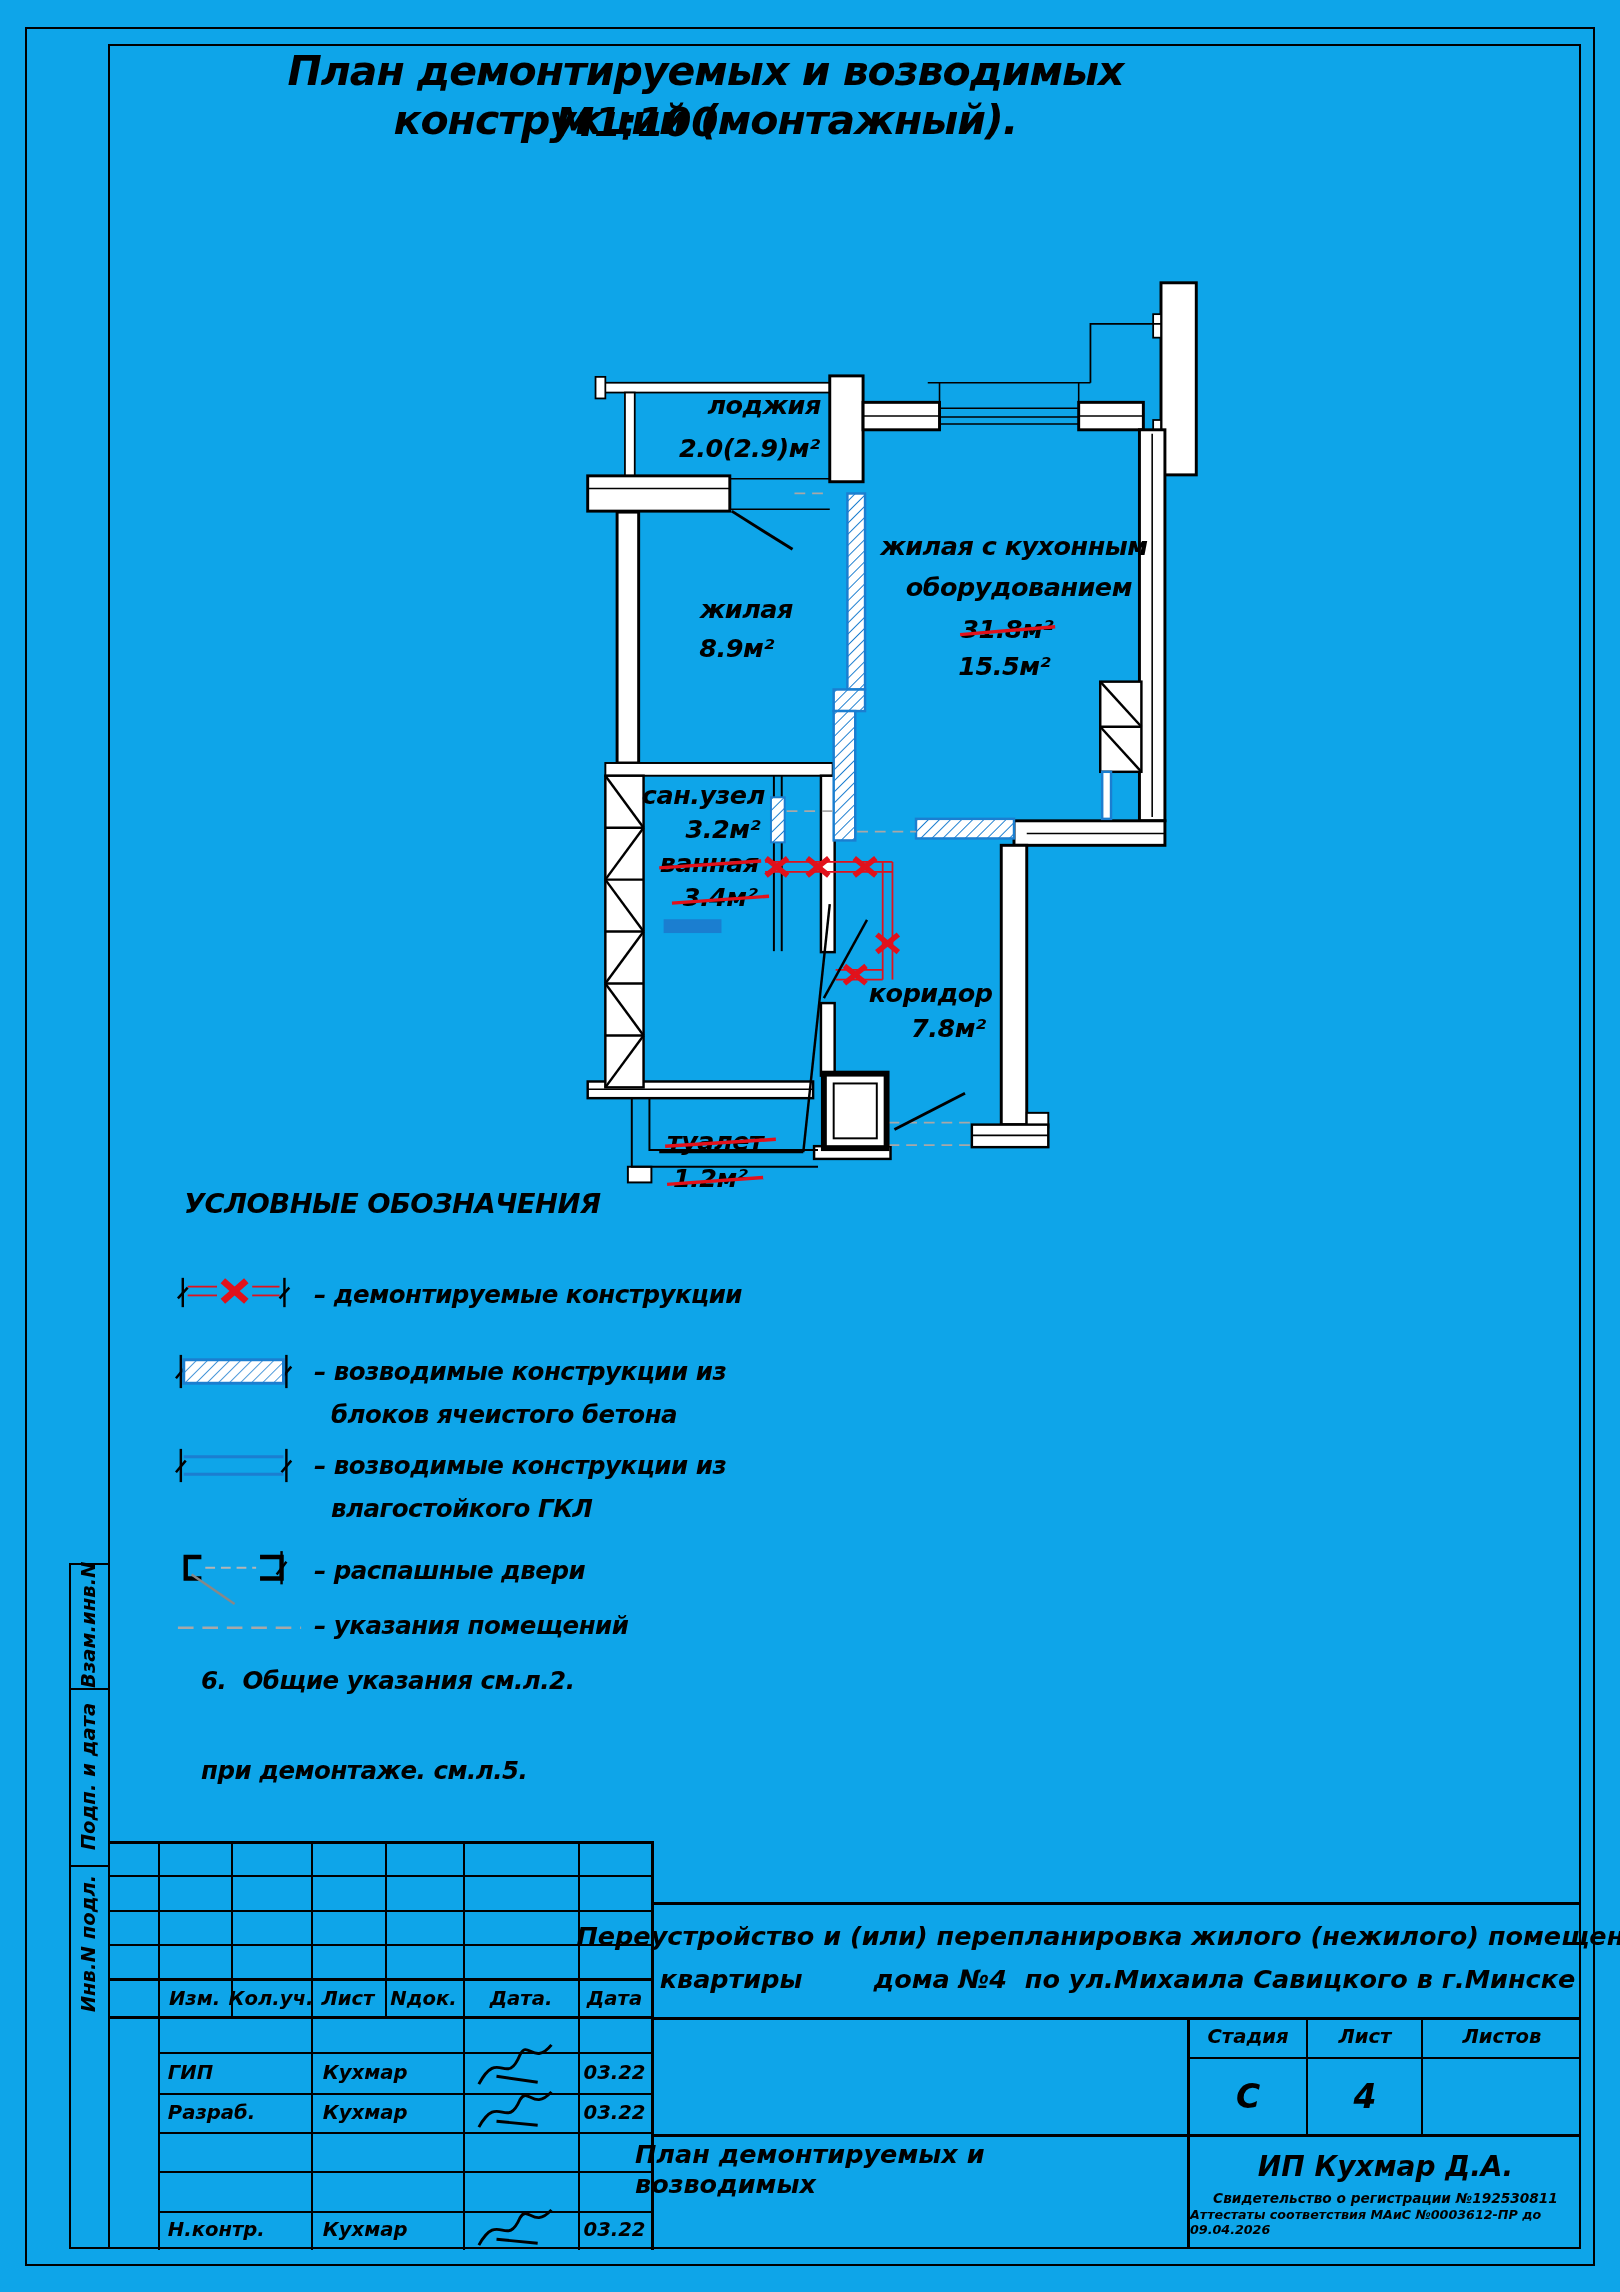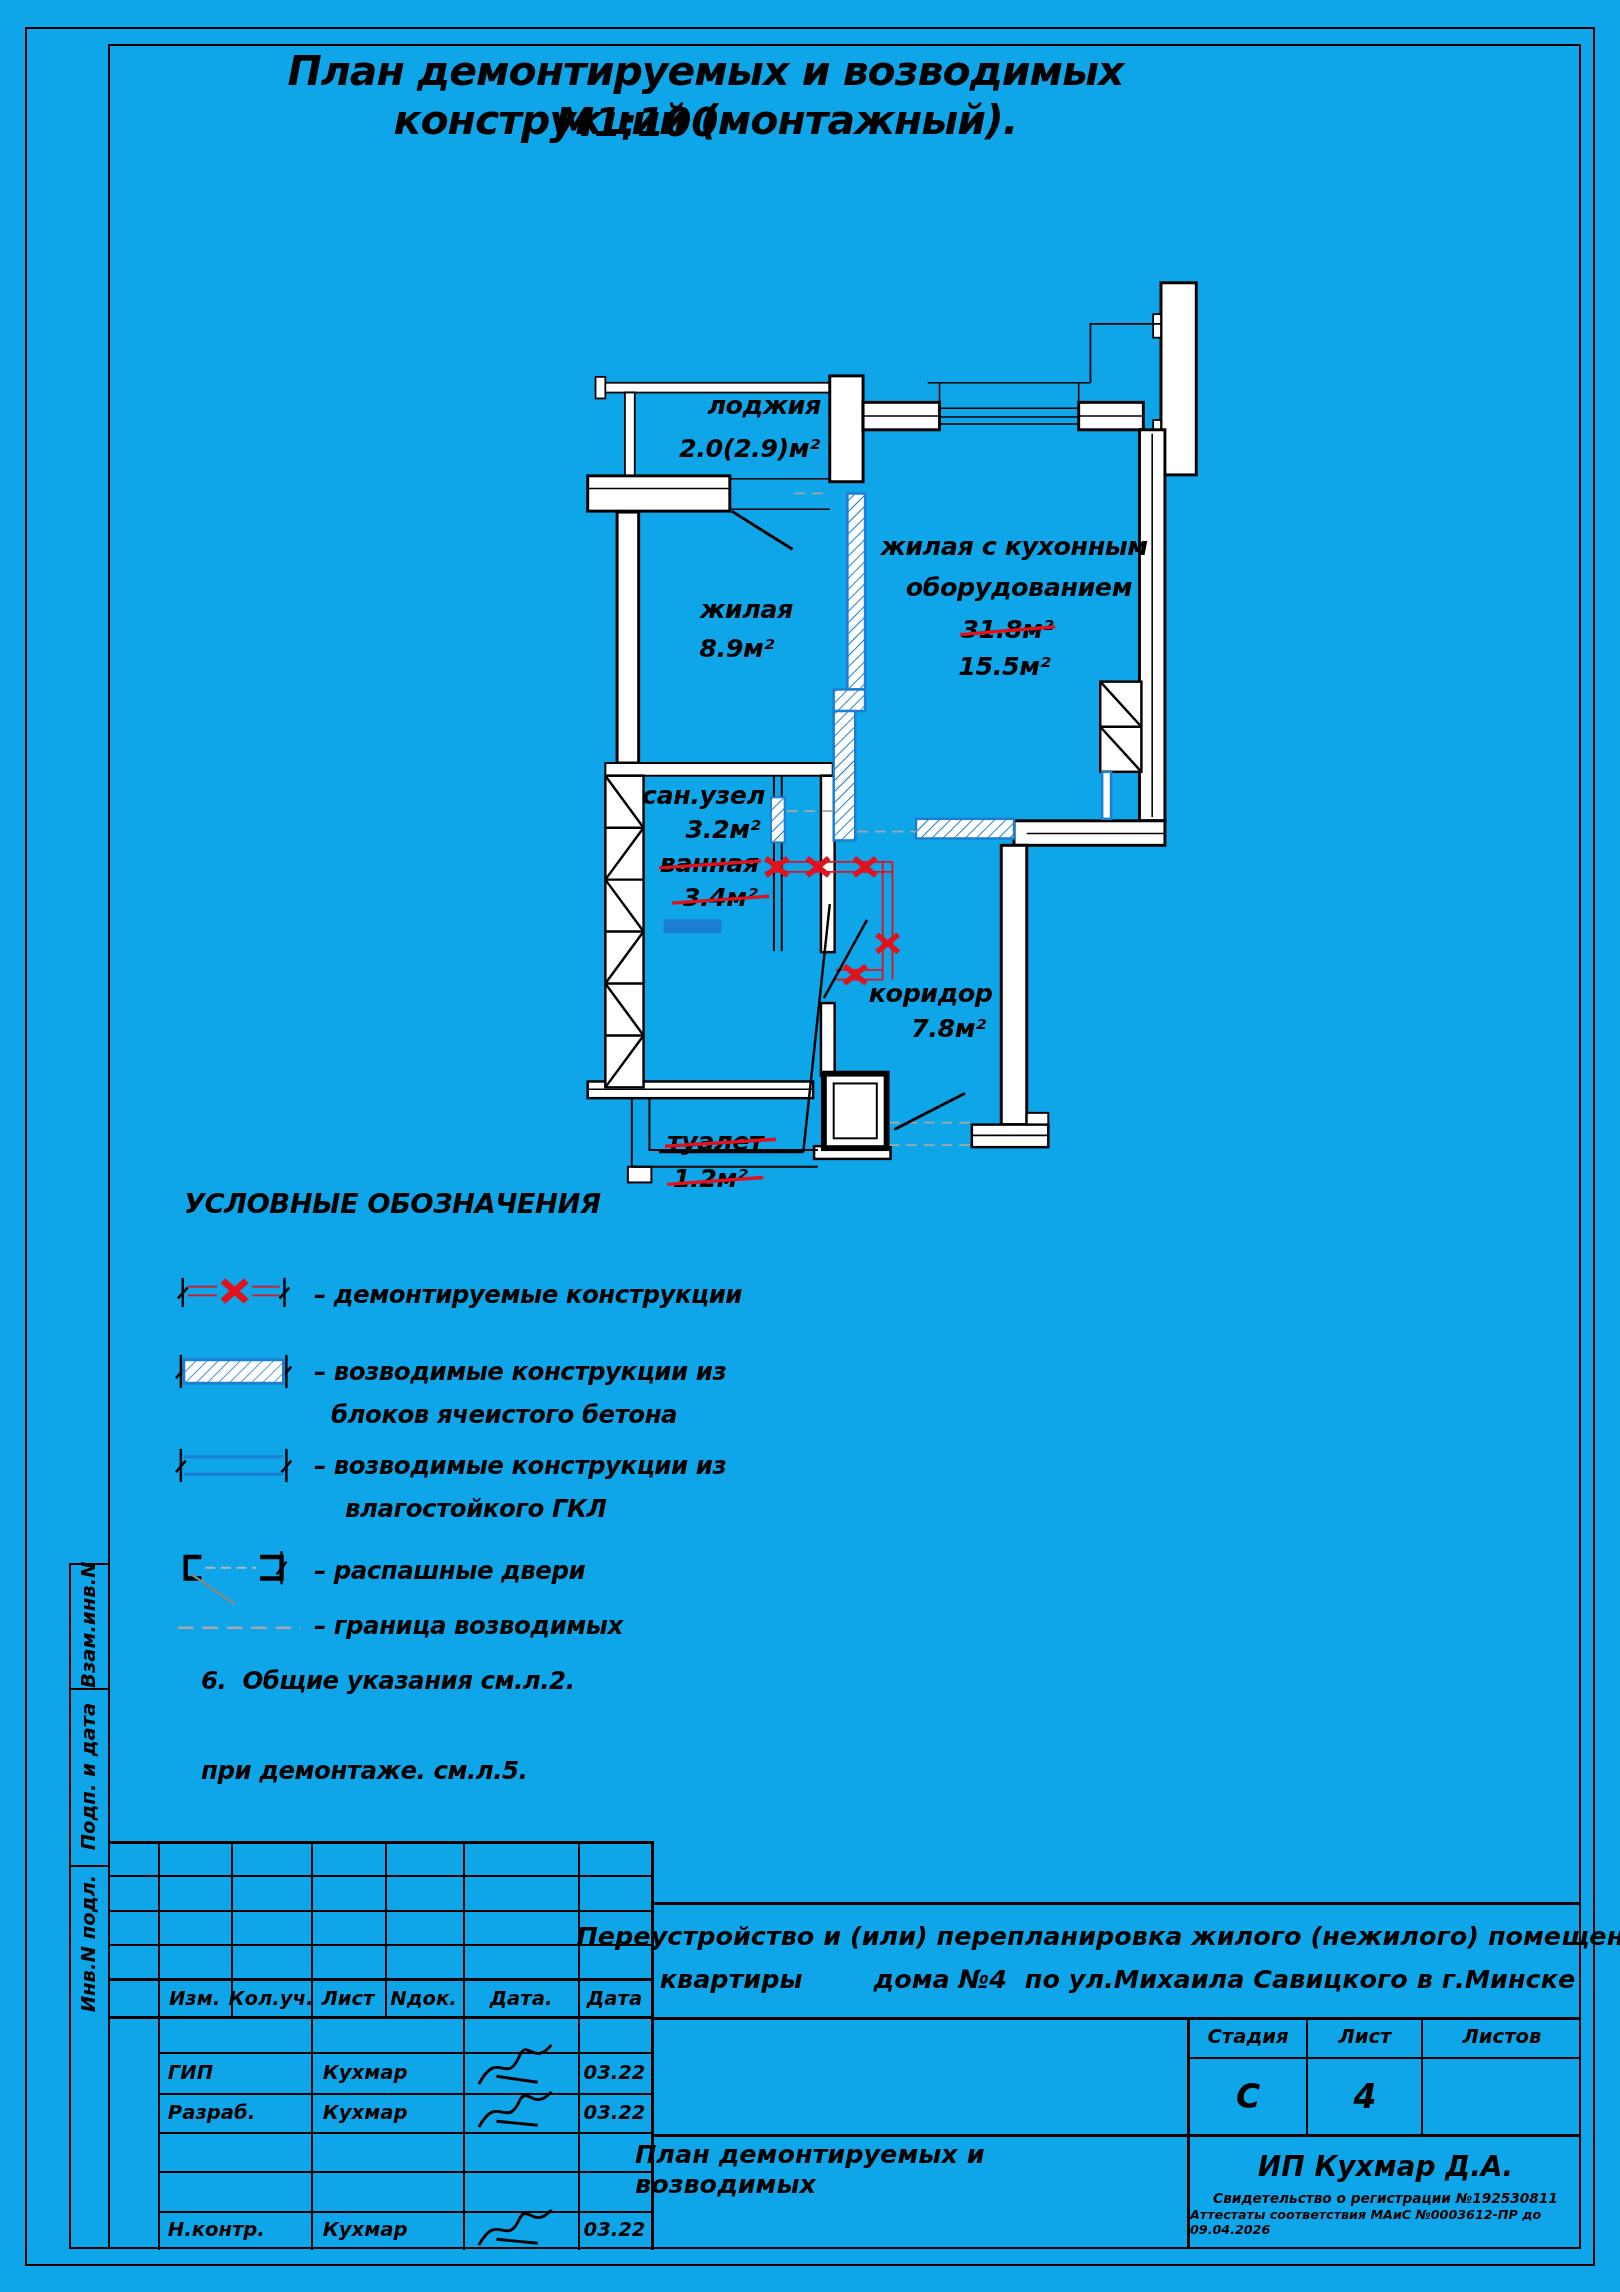--- a/index.html
+++ b/index.html
@@ -240,38 +240,38 @@
         <line x1="2" y1="30" x2="12" y2="18"></line>
       <line x1="115" y1="6" x2="115" y2="40"></line>
         <line x1="110" y1="30" x2="120" y2="18"></line>
       </g>
     <g stroke="#1b7ed0" stroke-width="3">
         <line x1="10" y1="14" x2="112" y2="14"></line>
         <line x1="10" y1="32" x2="112" y2="32"></line>
       </g>
   </svg>
   <div class="abs leg-text" style="left:314px;top:1451px">– возводимые конструкции из</div>
-  <div class="abs leg-text" style="left:345px;top:1494px">влагостойкого ГКЛ</div>
+  <div class="abs leg-text" style="left:331px;top:1494px">влагостойкого ГКЛ</div>
 
   <svg class="abs" style="left:174px;top:1545px" width="132" height="65" viewBox="0 0 135 66">
     <g stroke="#000" stroke-width="4.5" fill="none">
       <path d="M28,12 H12 V34 H28"></path>
         <path d="M88,12 H110 V34 H88"></path>
     </g>
     <line x1="110" y1="6" x2="110" y2="40" stroke="#000" stroke-width="2.5"></line>
     <line x1="105" y1="30" x2="115" y2="17" stroke="#000" stroke-width="2.5"></line>
     <line x1="32" y1="23" x2="84" y2="23" stroke="#b5b5b5" stroke-width="2" stroke-dasharray="10 6"></line>
     <line x1="18" y1="30" x2="62" y2="60" stroke="#888" stroke-width="2.5"></line>
   </svg>
   <div class="abs leg-text" style="left:314px;top:1556px">– распашные двери</div>
 
   <svg class="abs" style="left:174px;top:1615px" width="132" height="25.5" viewBox="0 0 135 26">
     <line x1="4" y1="13" x2="130" y2="13" stroke="#a8a8a8" stroke-width="2.5" stroke-dasharray="16 9"></line>
   </svg>
-  <div class="abs leg-text" style="left:314px;top:1611px">– граница возводимых</div>
+  <div class="abs leg-text" style="left:314px;top:1611px">– указания помещений</div>
 
   <div class="abs note" style="left:201px;top:1666px">6.  Общие указания см.л.2.</div>
   <div class="abs note" style="left:201px;top:1756px">при демонтаже. см.л.5.</div>
 
   <div class="abs" style="left:108px;top:1841px;width:1473px;height:409px;">
 
     <div class="abs tb-line" style="left:0;top:0;width:543px;height:2.9px"></div>
     <div class="abs tb-line" style="left:0;top:34px;width:543px;height:2px"></div>
     <div class="abs tb-line" style="left:0;top:69px;width:543px;height:2px"></div>
     <div class="abs tb-line" style="left:0;top:103px;width:543px;height:2px"></div>

